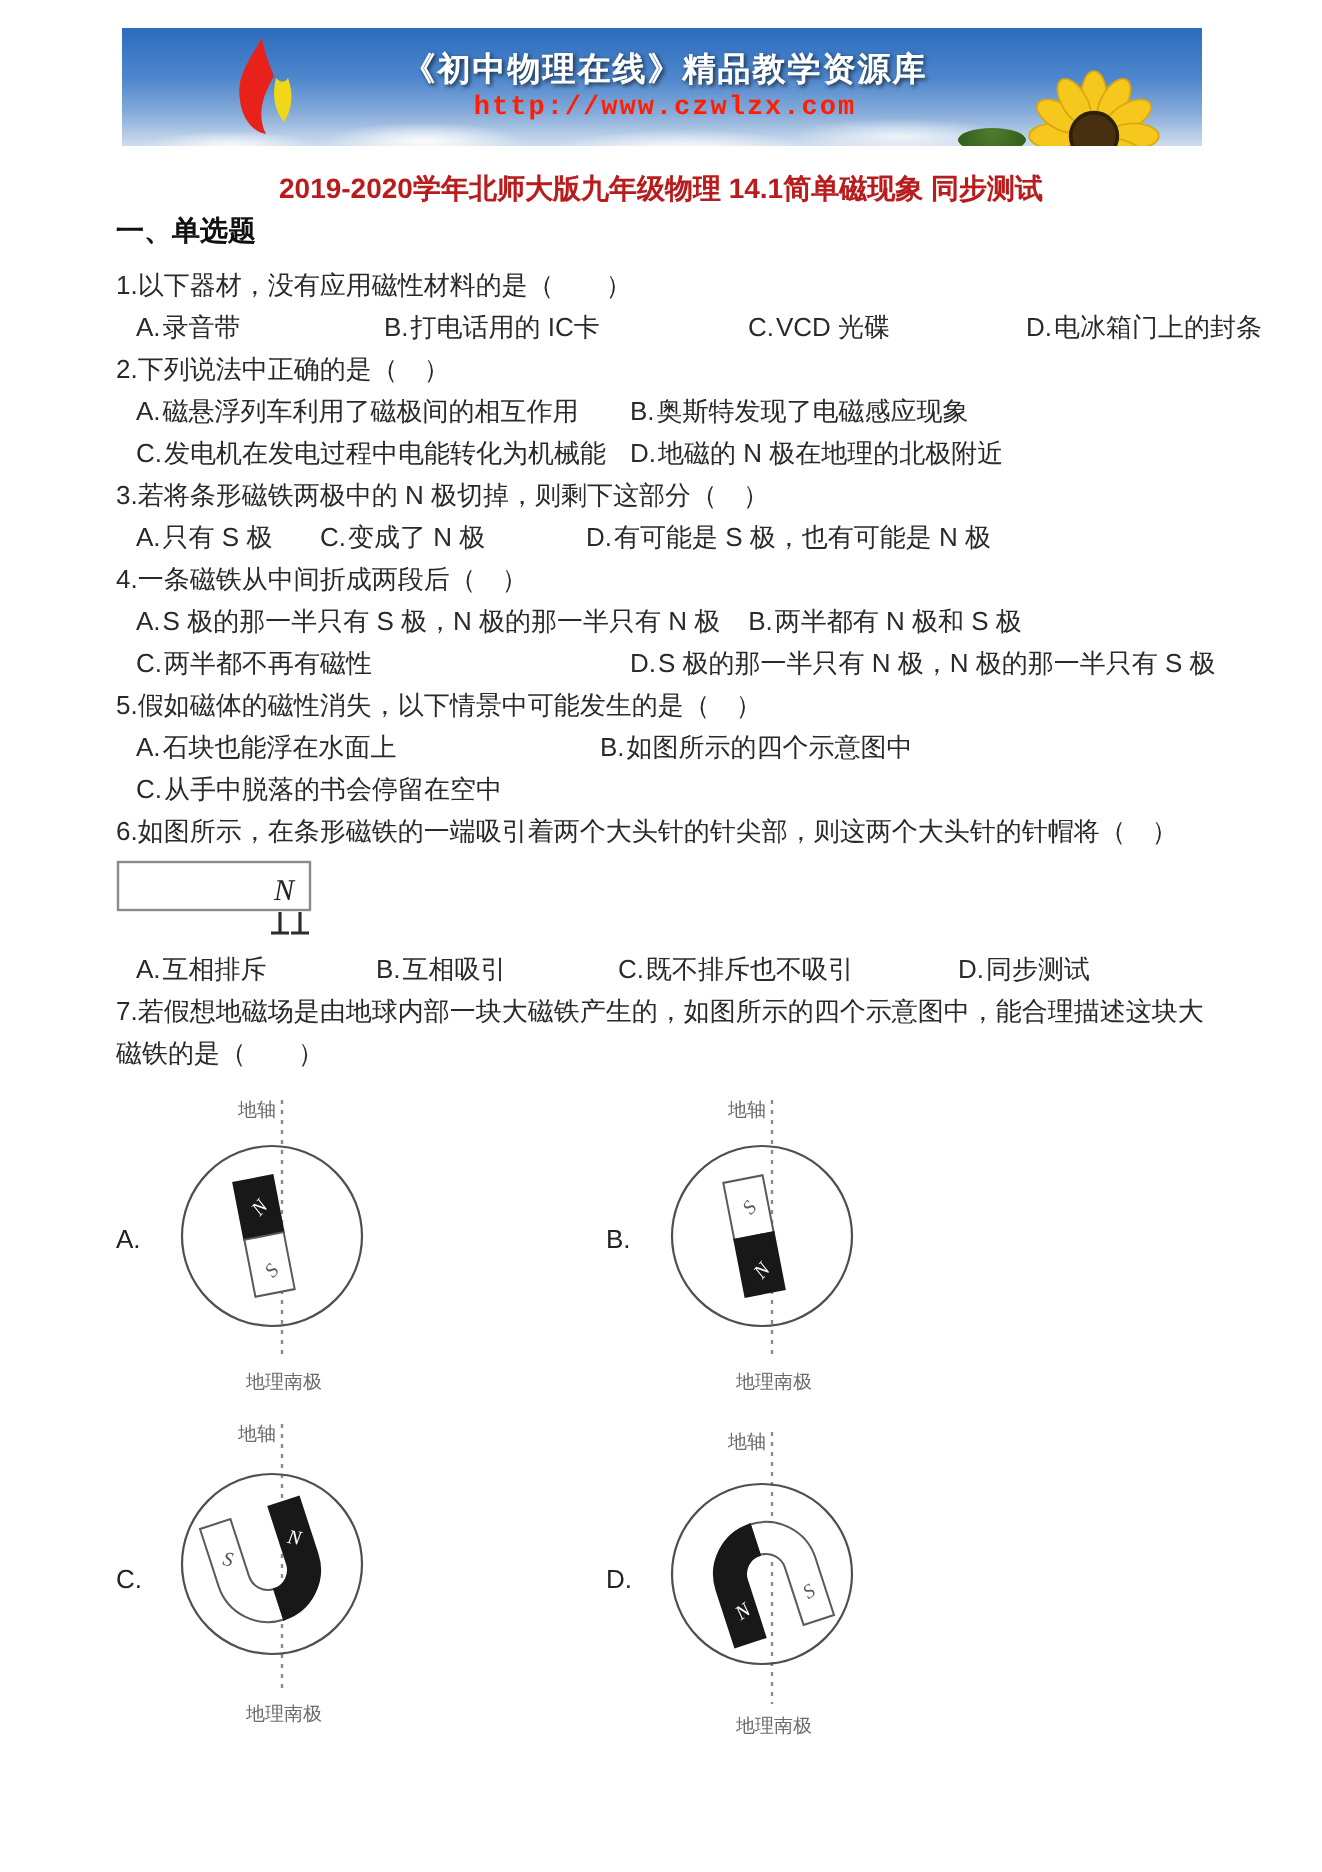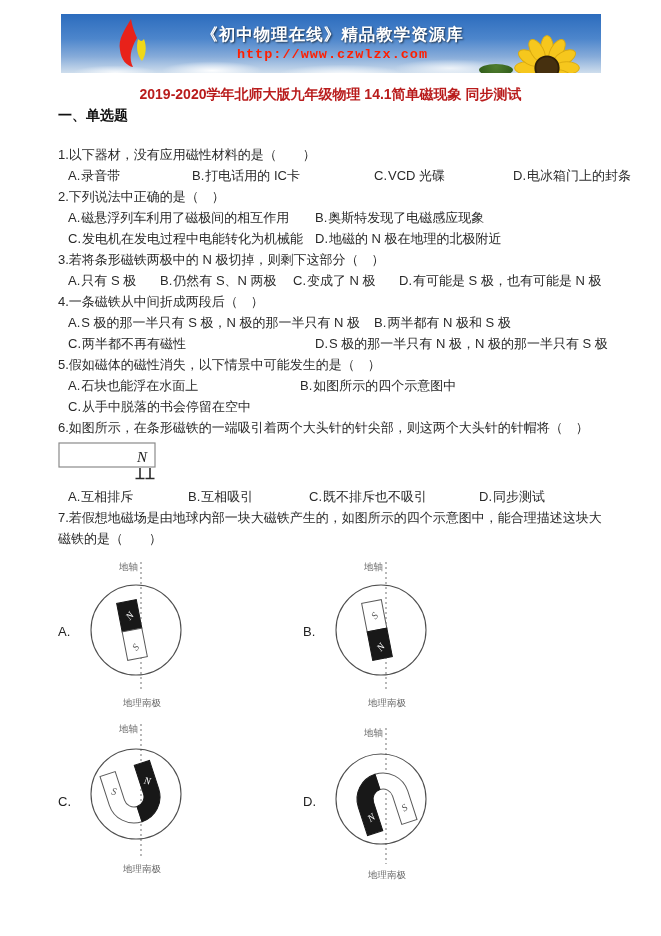--- a/index.html
+++ b/index.html
@@ -21,21 +21,21 @@
     color:#ff1f00;font-weight:bold;font-size:13.5px;letter-spacing:1px;
     font-family:"Liberation Mono","DejaVu Sans Mono",monospace;}
   .logo{position:absolute;left:50px;top:3px;}
   .sunflower{position:absolute;right:18px;top:18px;}
   .grass{position:absolute;right:88px;bottom:-3px;width:34px;height:12px;border-radius:50%;
     background:radial-gradient(circle at 50% 20%,#4f7d2e,#2f5a18);} 
 
   
   .doc-title{margin-top:13px;text-align:center;font-size:14px;font-weight:bold;color:#b91c1c;}
   .section-head{margin:3px 0 0 58px;font-size:14px;font-weight:bold;color:#111;}
-  .questions{margin:19px 58px 0 58px;font-size:13px;line-height:21px;}
+  .questions{margin:7px 58px 0 58px;font-size:13px;line-height:21px;}
   .q-text{white-space:normal;}
   .opts{display:grid;padding-left:10px;}
   .opt{white-space:nowrap;}
   .ol{margin-right:1px;}
   .g-q1{grid-template-columns:100px 158px 115px 1fr;gap:24px;}
   .g-q3{grid-template-columns:92px 133px 106px 1fr;}
   .g-q6{grid-template-columns:120px 121px 170px 1fr;}
   .g-2a{grid-template-columns:247px 1fr;}
   .g-2b{grid-template-columns:max-content 1fr;column-gap:14px;}
   .g-2c{grid-template-columns:232px 1fr;}
@@ -116,21 +116,20 @@
       <div class="opts g-2a">
         <span class="opt"><span class="ol">C.</span><span>发电机在发电过程中电能转化为机械能</span></span>
         <span class="opt"><span class="ol">D.</span><span>地磁的 N 极在地理的北极附近</span></span>
       </div>
     </div>
 
     <div class="q">
       <div class="q-text"><span>3.</span><span>若将条形磁铁两极中的 N 极切掉，则剩下这部分（　）</span></div>
       <div class="opts g-q3">
         <span class="opt"><span class="ol">A.</span><span>只有 S 极</span></span>
-        <span class="opt"><span class="ol">B.</span><span>仍然有 S、N 两极</span></span>
         <span class="opt"><span class="ol">C.</span><span>变成了 N 极</span></span>
         <span class="opt"><span class="ol">D.</span><span>有可能是 S 极，也有可能是 N 极</span></span>
       </div>
     </div>
 
     <div class="q">
       <div class="q-text"><span>4.</span><span>一条磁铁从中间折成两段后（　）</span></div>
       <div class="opts g-2b">
         <span class="opt"><span class="ol">A.</span><span>S 极的那一半只有 S 极，N 极的那一半只有 N 极</span></span>
         <span class="opt"><span class="ol">B.</span><span>两半都有 N 极和 S 极</span></span>

